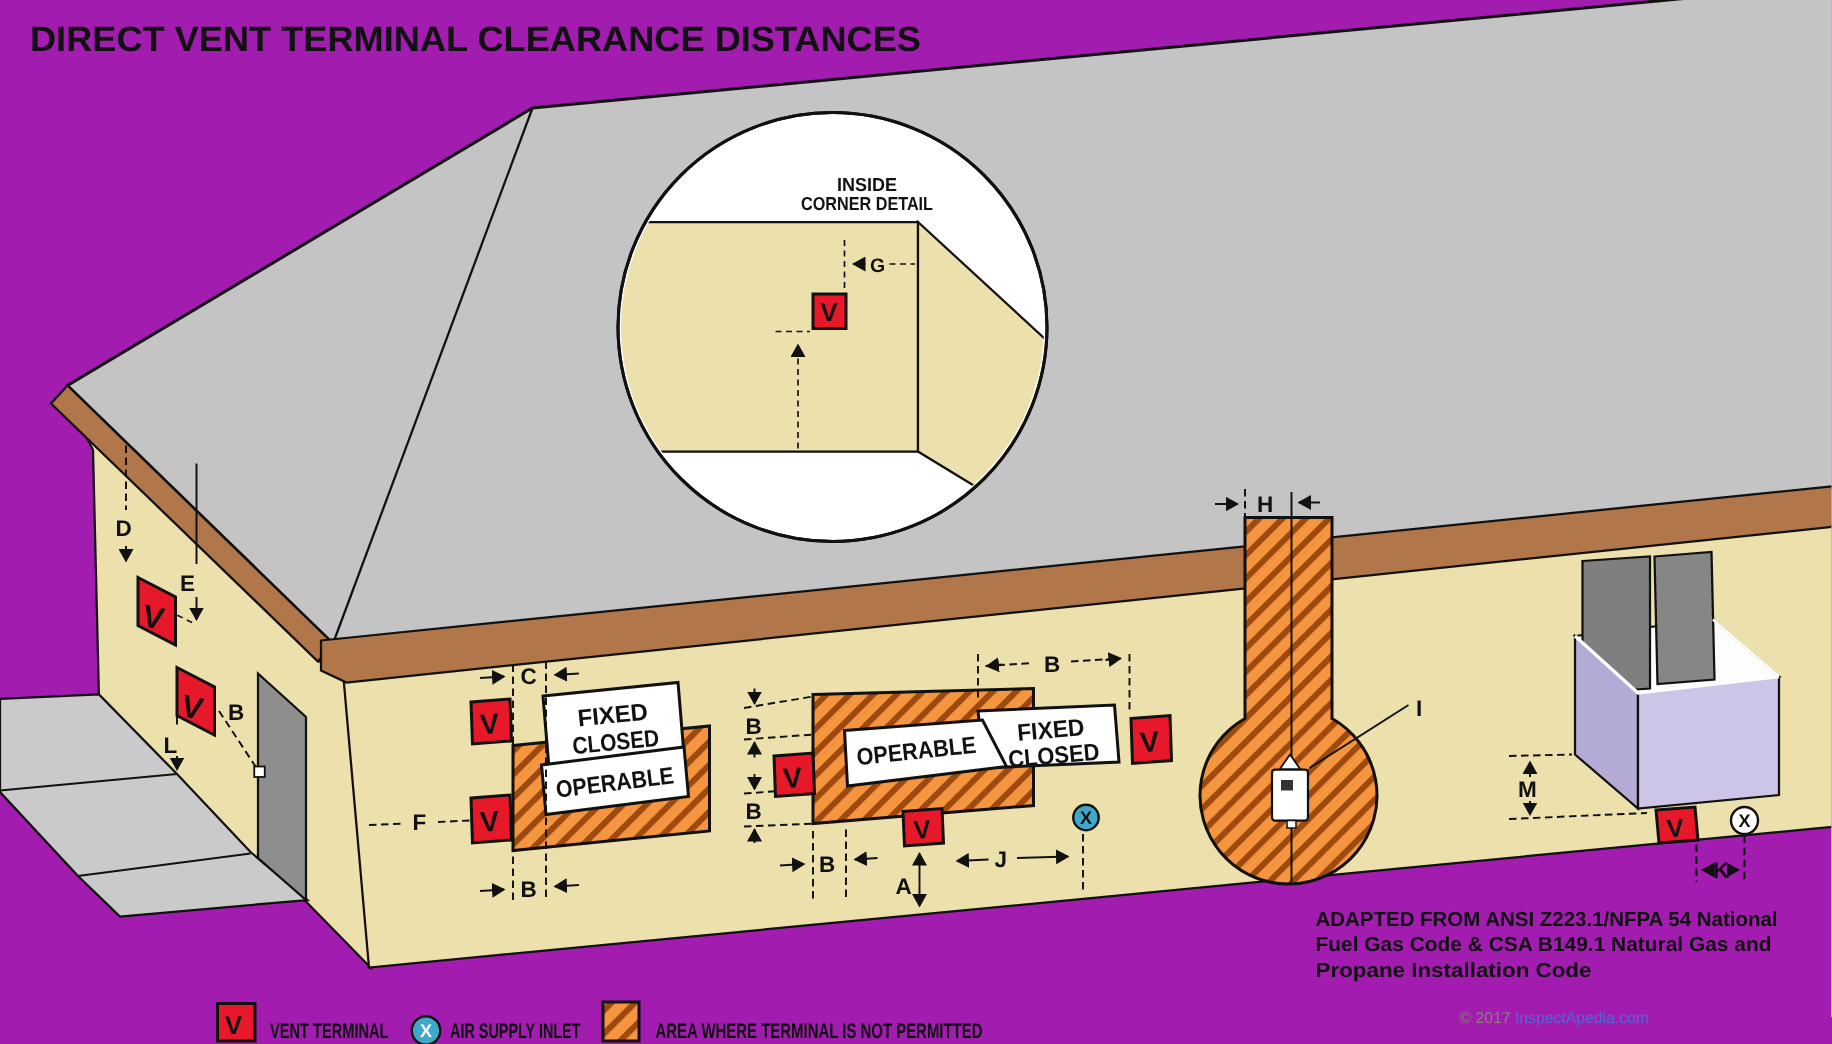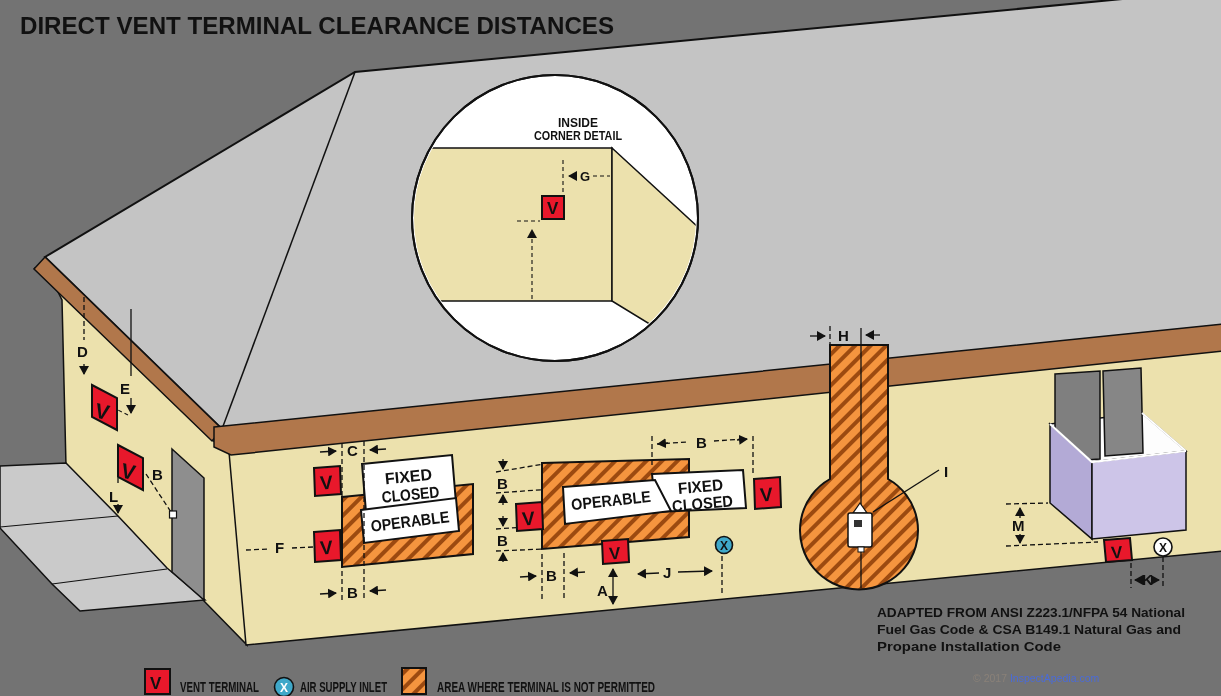--- a/index.html
+++ b/index.html
@@ -1,16 +1,16 @@
 <!DOCTYPE html>
 <html><head>
 <meta charset="utf-8">
 <style>
   html,body{margin:0;padding:0;background:#fff;}
-  .stage{position:relative;width:1221px;height:696px;background:#737373;overflow:hidden;
+  .stage{position:relative;width:1221px;height:696px;background:#a21caf;overflow:hidden;
          font-family:"Liberation Sans",sans-serif;}
   svg{display:block;}
   text{fill:#111;font-family:"Liberation Sans","DejaVu Sans",sans-serif;}
   .title-t{font-size:23.5px;font-weight:700;}
   .dim{font-size:15px;font-weight:700;}
   .dim-sm{font-size:13px;font-weight:700;}
   .vg{font-size:19px;font-weight:700;}
   .vg-lg{font-size:21px;font-weight:700;}
   .vg-md{font-size:17px;font-weight:700;}
   .xg{font-size:12px;font-weight:700;}

